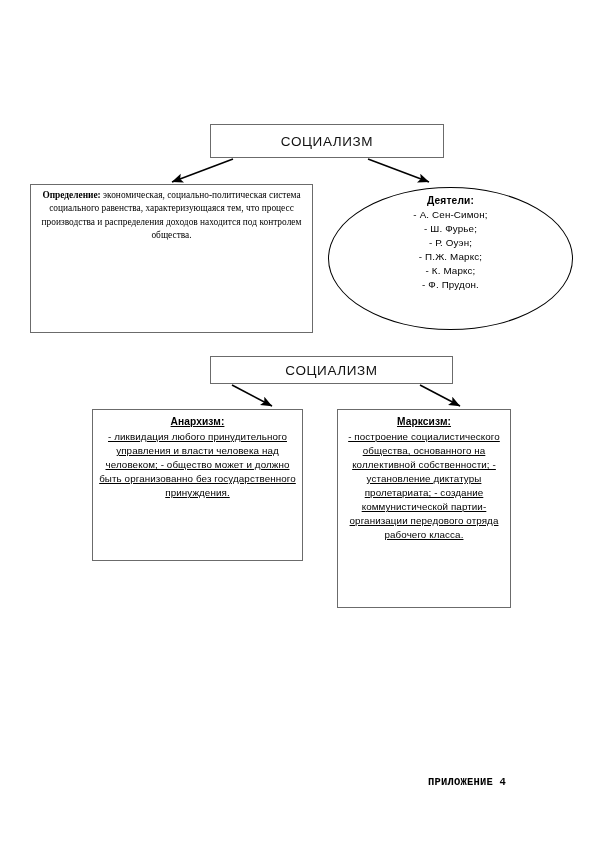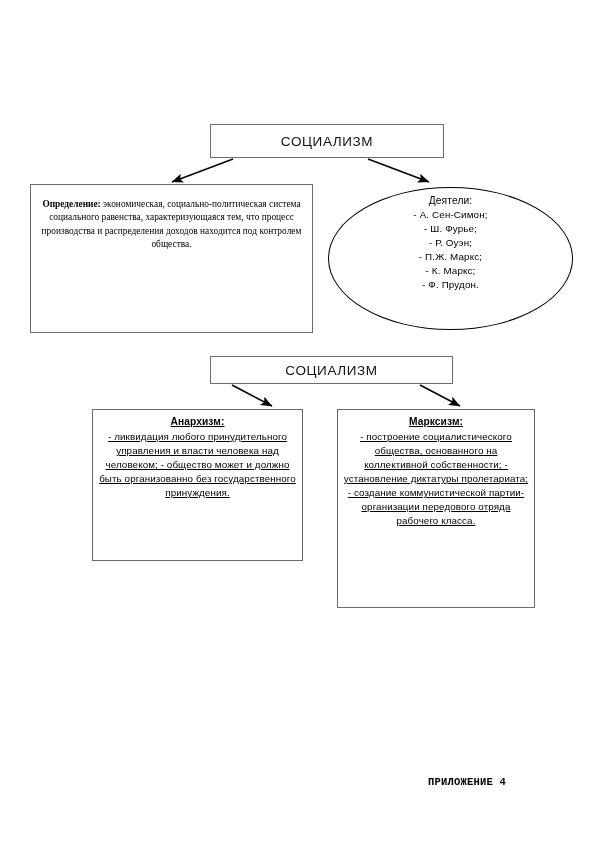--- a/index.html
+++ b/index.html
@@ -57,21 +57,21 @@
     width: 243px;
     height: 28px;
   }
 
   
   #definition-box {
     left: 30px;
     top: 168px;
     width: 283px;
     height: 149px;
-    padding: 13px 6px 0 6px;
+    padding: 4px 6px 0 6px;
   }
   .serif-body {
     font-family: "Liberation Serif", serif;
     font-size: 9.4px;
     line-height: 1.42;
     text-align: center;
     color: #000000;
   }
   .serif-body b {
     font-weight: bold;
@@ -93,36 +93,36 @@
     justify-content: center;
   }
   .ellipse-text {
     margin-top: 6px;
     text-align: center;
     font-size: 9.8px;
     line-height: 1.42;
     letter-spacing: 0.15px;
   }
   .ellipse-text .hd {
-    font-weight: normal;
+    font-weight: bold;
     font-size: 10.2px;
   }
 
   
   #anarchism-box {
     left: 92px;
     top: 393px;
     width: 211px;
     height: 152px;
     padding: 5px 4px 0 4px;
   }
   #marxism-box {
     left: 337px;
     top: 393px;
-    width: 198px;
+    width: 174px;
     height: 199px;
     padding: 5px 4px 0 4px;
   }
   .branch-text {
     text-align: center;
     font-size: 9.8px;
     line-height: 1.44;
     letter-spacing: 0.1px;
     color: #000000;
     text-decoration: underline;

